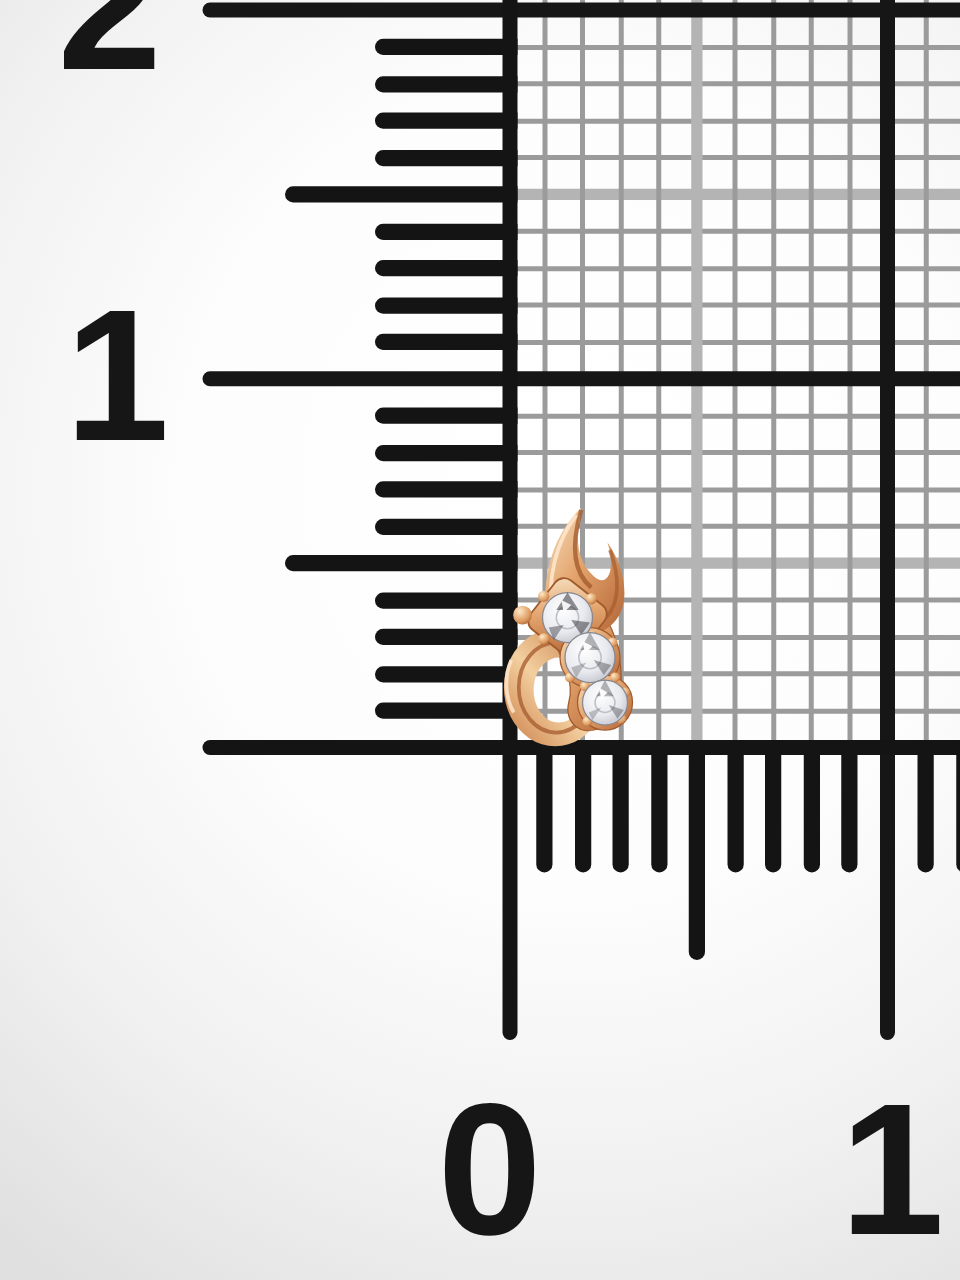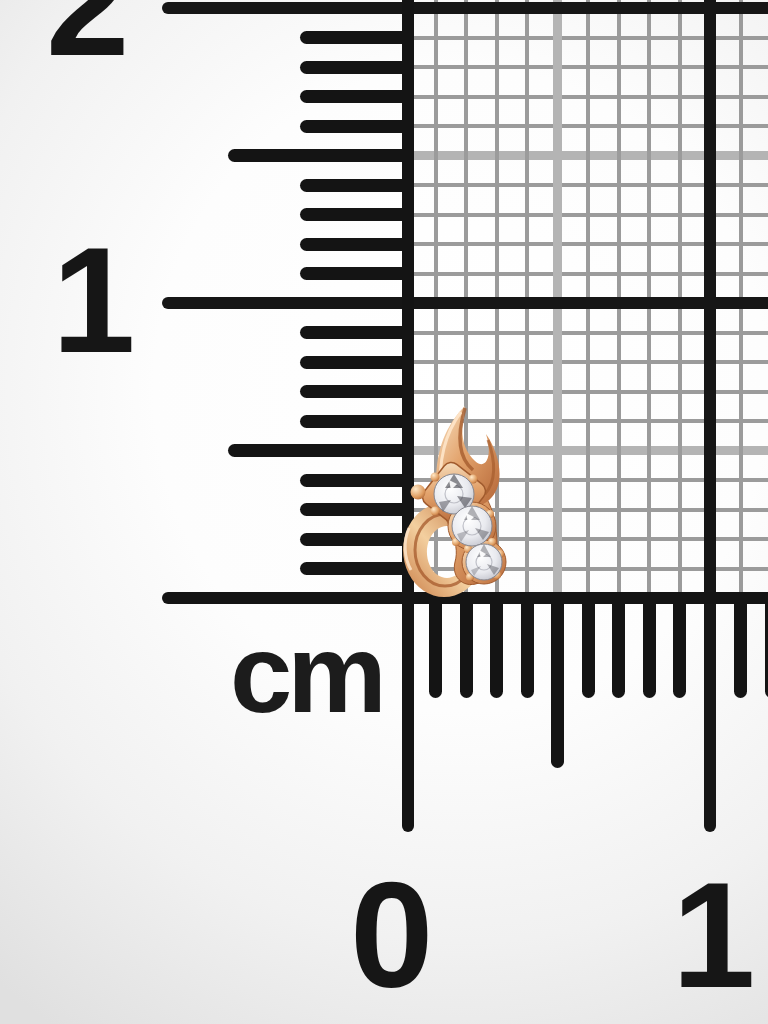--- a/index.html
+++ b/index.html
@@ -93,21 +93,20 @@
       <div style="position: absolute; left: 673px; top: 592px; width: 13px; height: 106px; background: rgb(20, 20, 20); border-radius: 0px 0px 7px 7px;"></div>
       <div style="position: absolute; left: 704px; top: 0px; width: 12px; height: 832px; background: rgb(22, 22, 22); border-radius: 0px 0px 6px 6px;"></div>
       <div style="position: absolute; left: 734px; top: 592px; width: 13px; height: 106px; background: rgb(20, 20, 20); border-radius: 0px 0px 7px 7px;"></div>
       <div style="position: absolute; left: 764.5px; top: 592px; width: 13px; height: 106px; background: rgb(20, 20, 20); border-radius: 0px 0px 7px 7px;"></div>
       <div style="position: absolute; left: 402px; top: 0px; width: 12px; height: 832px; background: rgb(20, 20, 20); border-radius: 0px 0px 6px 6px;"></div>
       <div style="position: absolute; left: 162px; top: 592px; width: 606px; height: 12px; background: rgb(20, 20, 20); border-radius: 6px 0px 0px 6px;"></div>
     </div>
 
   <div class="num lbl-2">2</div>
   <div class="num lbl-1v">1</div>
-  <div class="unit">cm</div>
   <div class="num lbl-0h">0</div>
   <div class="num lbl-1h">1</div>
 
   <svg class="jewel" viewBox="0 0 125 205" width="125" height="205">
     <defs>
       <linearGradient id="gold" x1="0" y1="0" x2="1" y2="1">
         <stop offset="0" stop-color="#f7e2c4"></stop>
         <stop offset="0.45" stop-color="#e3a36c"></stop>
         <stop offset="1" stop-color="#b26334"></stop>
       </linearGradient>

